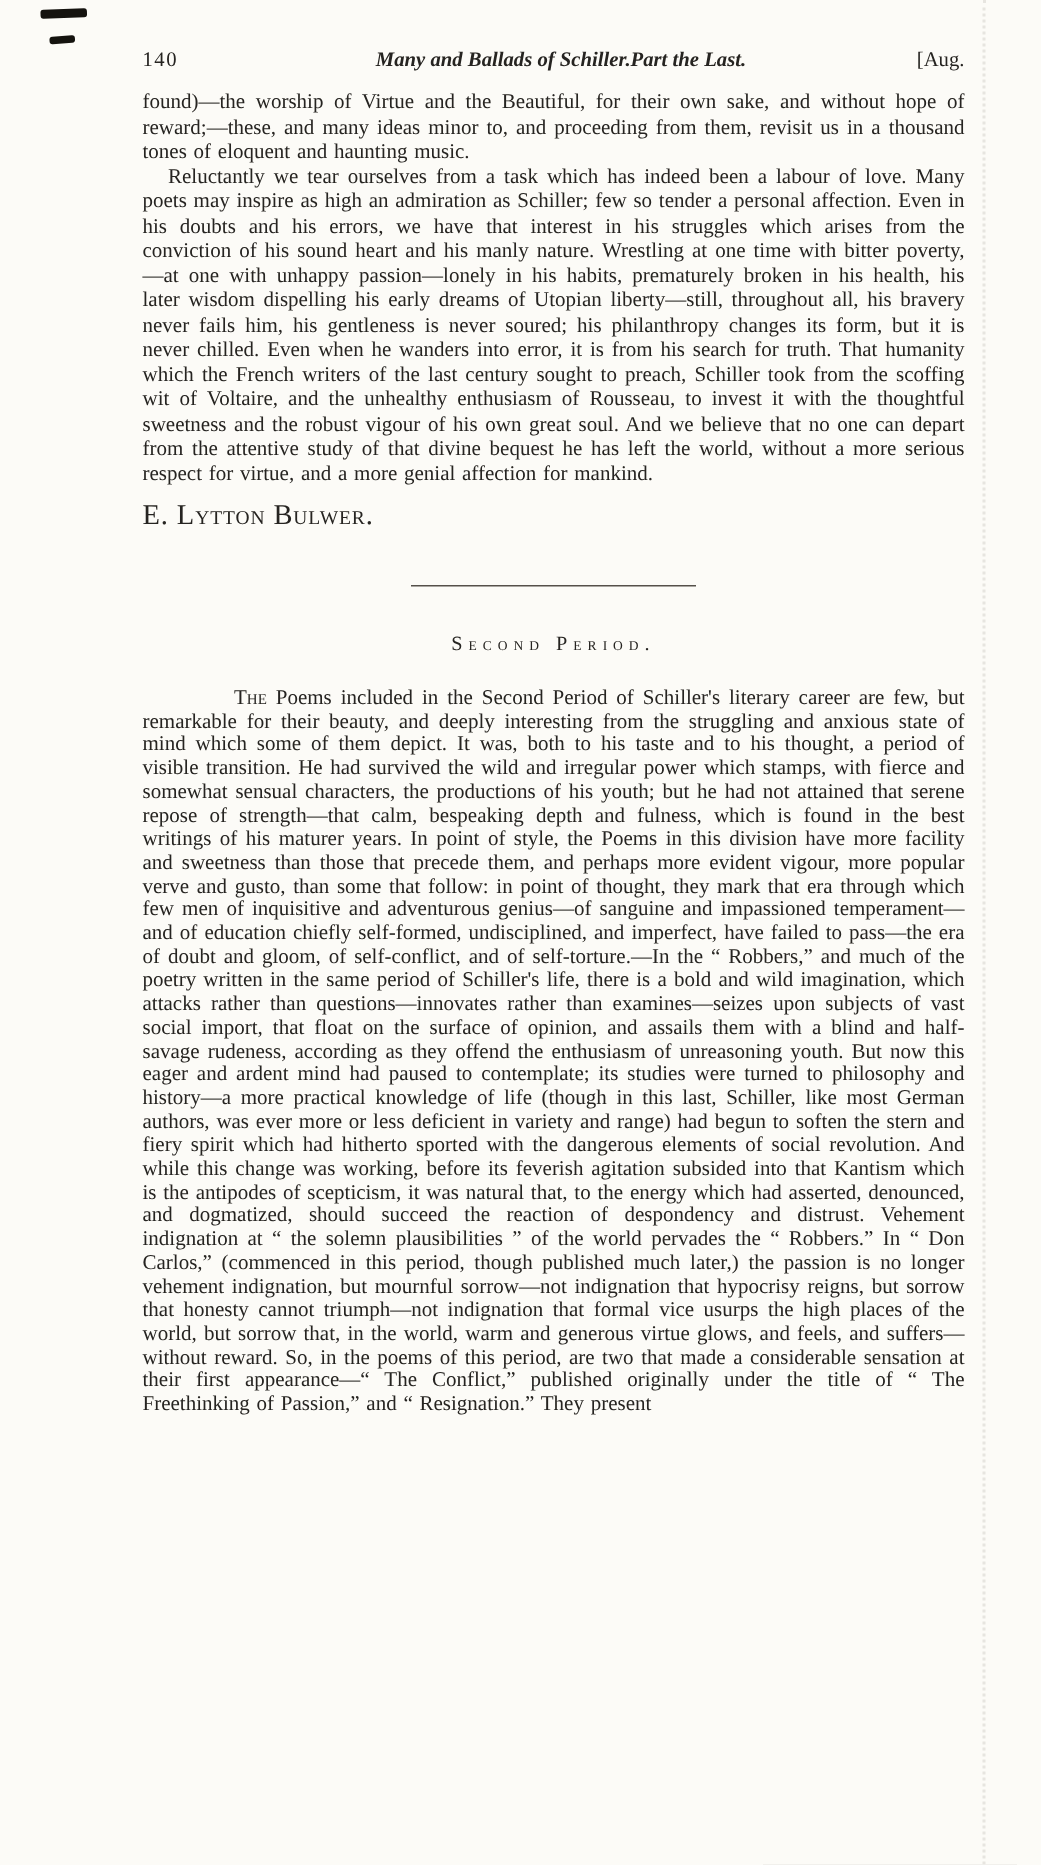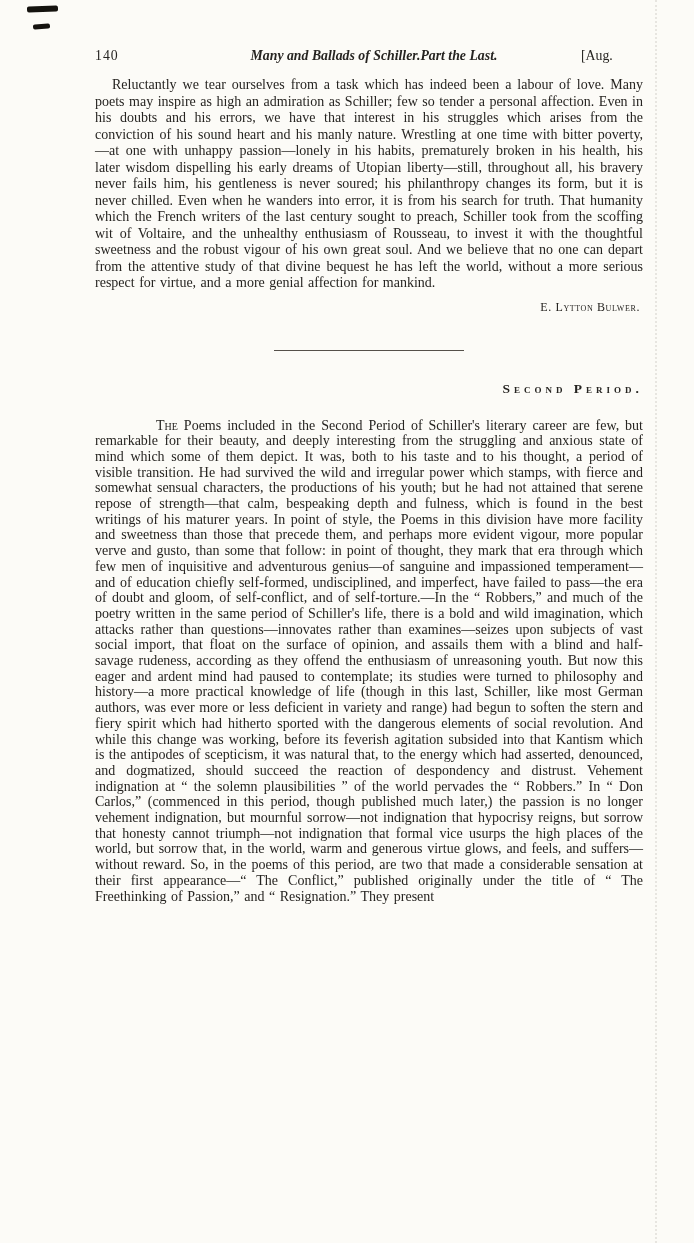--- a/index.html
+++ b/index.html
@@ -9,63 +9,64 @@
     position:relative; width:694px; height:1243px; margin:0 auto;
     background:var(--paper,#fcfbf7); color:var(--ink,#262421); overflow:hidden;
   }
   .gutter-line {
     position:absolute; right:37px; top:0; height:100%;
     border-left:2px dotted rgba(45,42,34,0.10);
   }
   .artifact { position:absolute; background:#15130f; border-radius:2px; }
   .mark1 { left:27px; top:6px;  width:31px; height:6px; transform:rotate(-2deg); }
   .mark2 { left:33px; top:24px; width:17px; height:5px; transform:rotate(-4deg); }
-  .content { position:absolute; left:95px; right:51px; top:48px; }
+  .content { position:absolute; left:95px; right:51px; top:32px; }
   .header { display:flex; align-items:baseline; font-size:13.8px; }
   .pageno { width:72px; letter-spacing:1px; }
   .running-title { flex:1; text-align:center; font-style:italic; font-weight:bold; white-space:nowrap; }
   .running-title .part { margin-left:0; }
-  .issue { width:62px; }
+  .issue { width:62px; text-align:right; }
   .body-text {
     margin-top:13px; font-size:14px; line-height:16.5px;
     text-align:justify; word-spacing:1px;
   }
   .body-text.tight { line-height:15.7px; margin-top:21px; }
   .body-text p { text-align:justify; }
   p.indent { text-indent:17px; }
   .it { }
   .sc { font-variant:small-caps;margin-left:44px; }
   .signature {
-    text-align:right; font-size:12px; font-variant:small-caps;
+    text-align:left; font-size:19px; font-variant:small-caps;
     letter-spacing:0.6px; margin-top:8px; padding-right:3px;
   }
   .rule { width:190px; border-top:1px solid #55504a; margin:35px auto 0; }
   .section-heading {
-    margin-top:30px; text-align:right; font-size:13.5px;
-    font-weight:bold; font-variant:small-caps; letter-spacing:4px;
+    margin-top:30px; text-align:center; font-size:13.5px;
+    font-weight:normal; font-variant:small-caps; letter-spacing:4px;
   }
 </style>
 </head>
 <body>
 
 <div class="page">
 
   <div class="artifact mark1"></div>
   <div class="artifact mark2"></div>
   <div class="gutter-line"></div>
 
   <div class="content">
 
     <header class="header">
       <span class="pageno">140</span>
       <span class="running-title"><span>Many and Ballads of Schiller.</span><span class="part">Part the Last.</span></span>
       <span class="issue">[Aug.</span>
     </header>
 
     <section class="body-text" id="section1">
+        <p class=""><span>found)—the worship of Virtue and the Beautiful, for their own sake, and without hope of reward;—these, and many ideas minor to, and proceeding from them, revisit us in a thousand tones of eloquent and haunting music.</span></p>
         <p class="indent"><span>Reluctantly we tear ourselves from a task which has indeed been a labour of love.  Many poets may inspire as high an admiration as Schiller; few so tender a personal affection.  Even in his doubts and his errors, we have that interest in his struggles which arises from the conviction of his sound heart and his manly nature.  Wrestling at one time with bitter poverty,—at one with unhappy passion—lonely in his habits, prematurely broken in his health, his later wisdom dispelling his early dreams of Utopian liberty—still, throughout all, his bravery never fails him, his gentleness is never soured; his philanthropy changes its form, but it is never chilled.  Even when he wanders into error, it is from his search for truth.  That </span><span class="it">humanity</span><span> which the French writers of the last century sought to preach, Schiller took from the scoffing wit of Voltaire, and the unhealthy enthusiasm of Rousseau, to invest it with the thoughtful sweetness and the robust vigour of his own great soul.  And we believe that no one can depart from the attentive study of that divine bequest he has left the world, without a more serious respect for virtue, and a more genial affection for mankind.</span></p>
       </section>
 
     <div class="signature">E. Lytton Bulwer.</div>
 
     <div class="rule"></div>
 
     <h2 class="section-heading">Second Period.</h2>
 
     <section class="body-text tight" id="section2">

